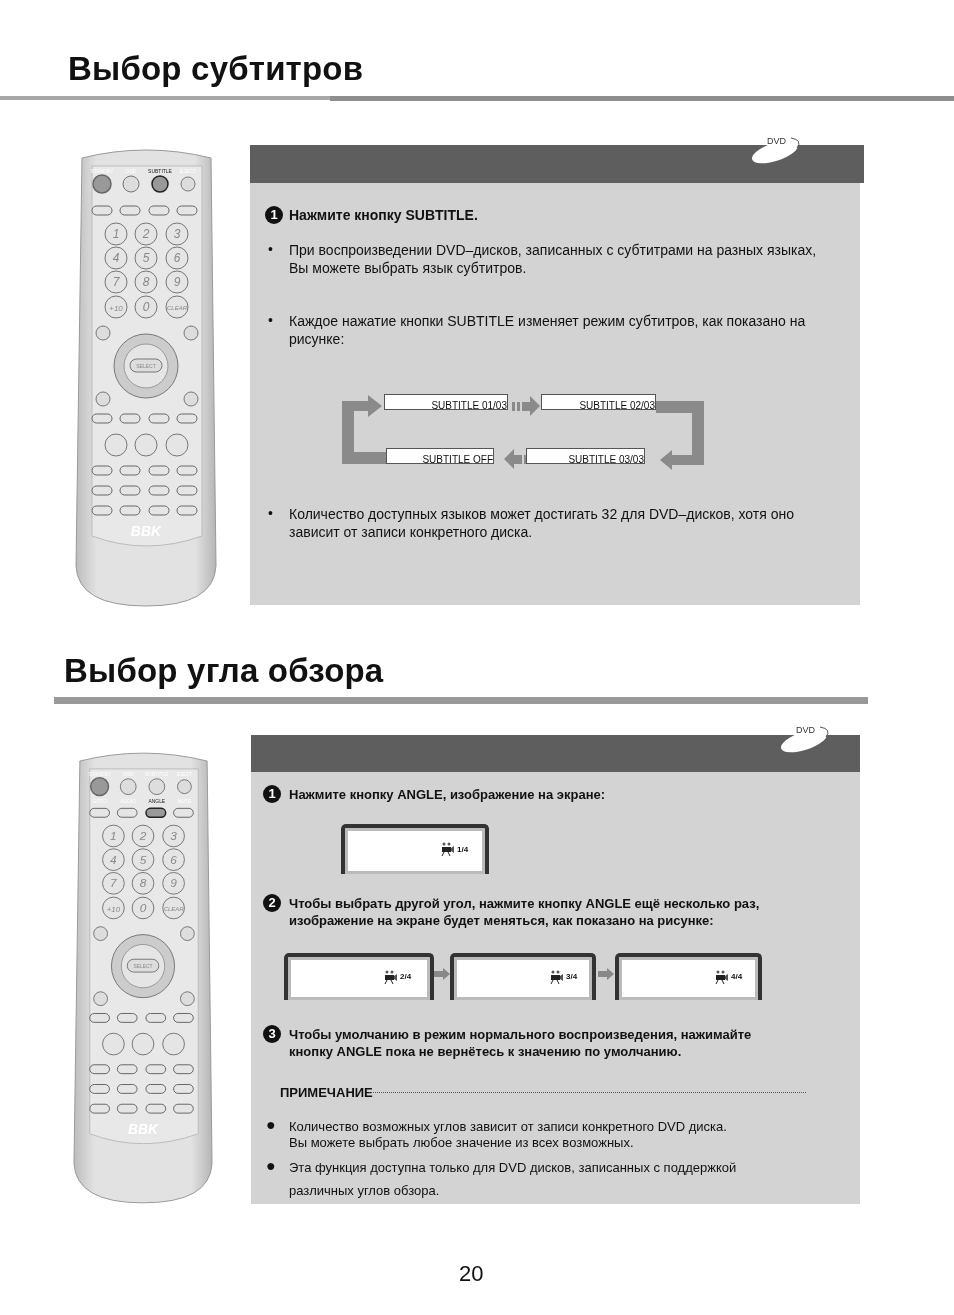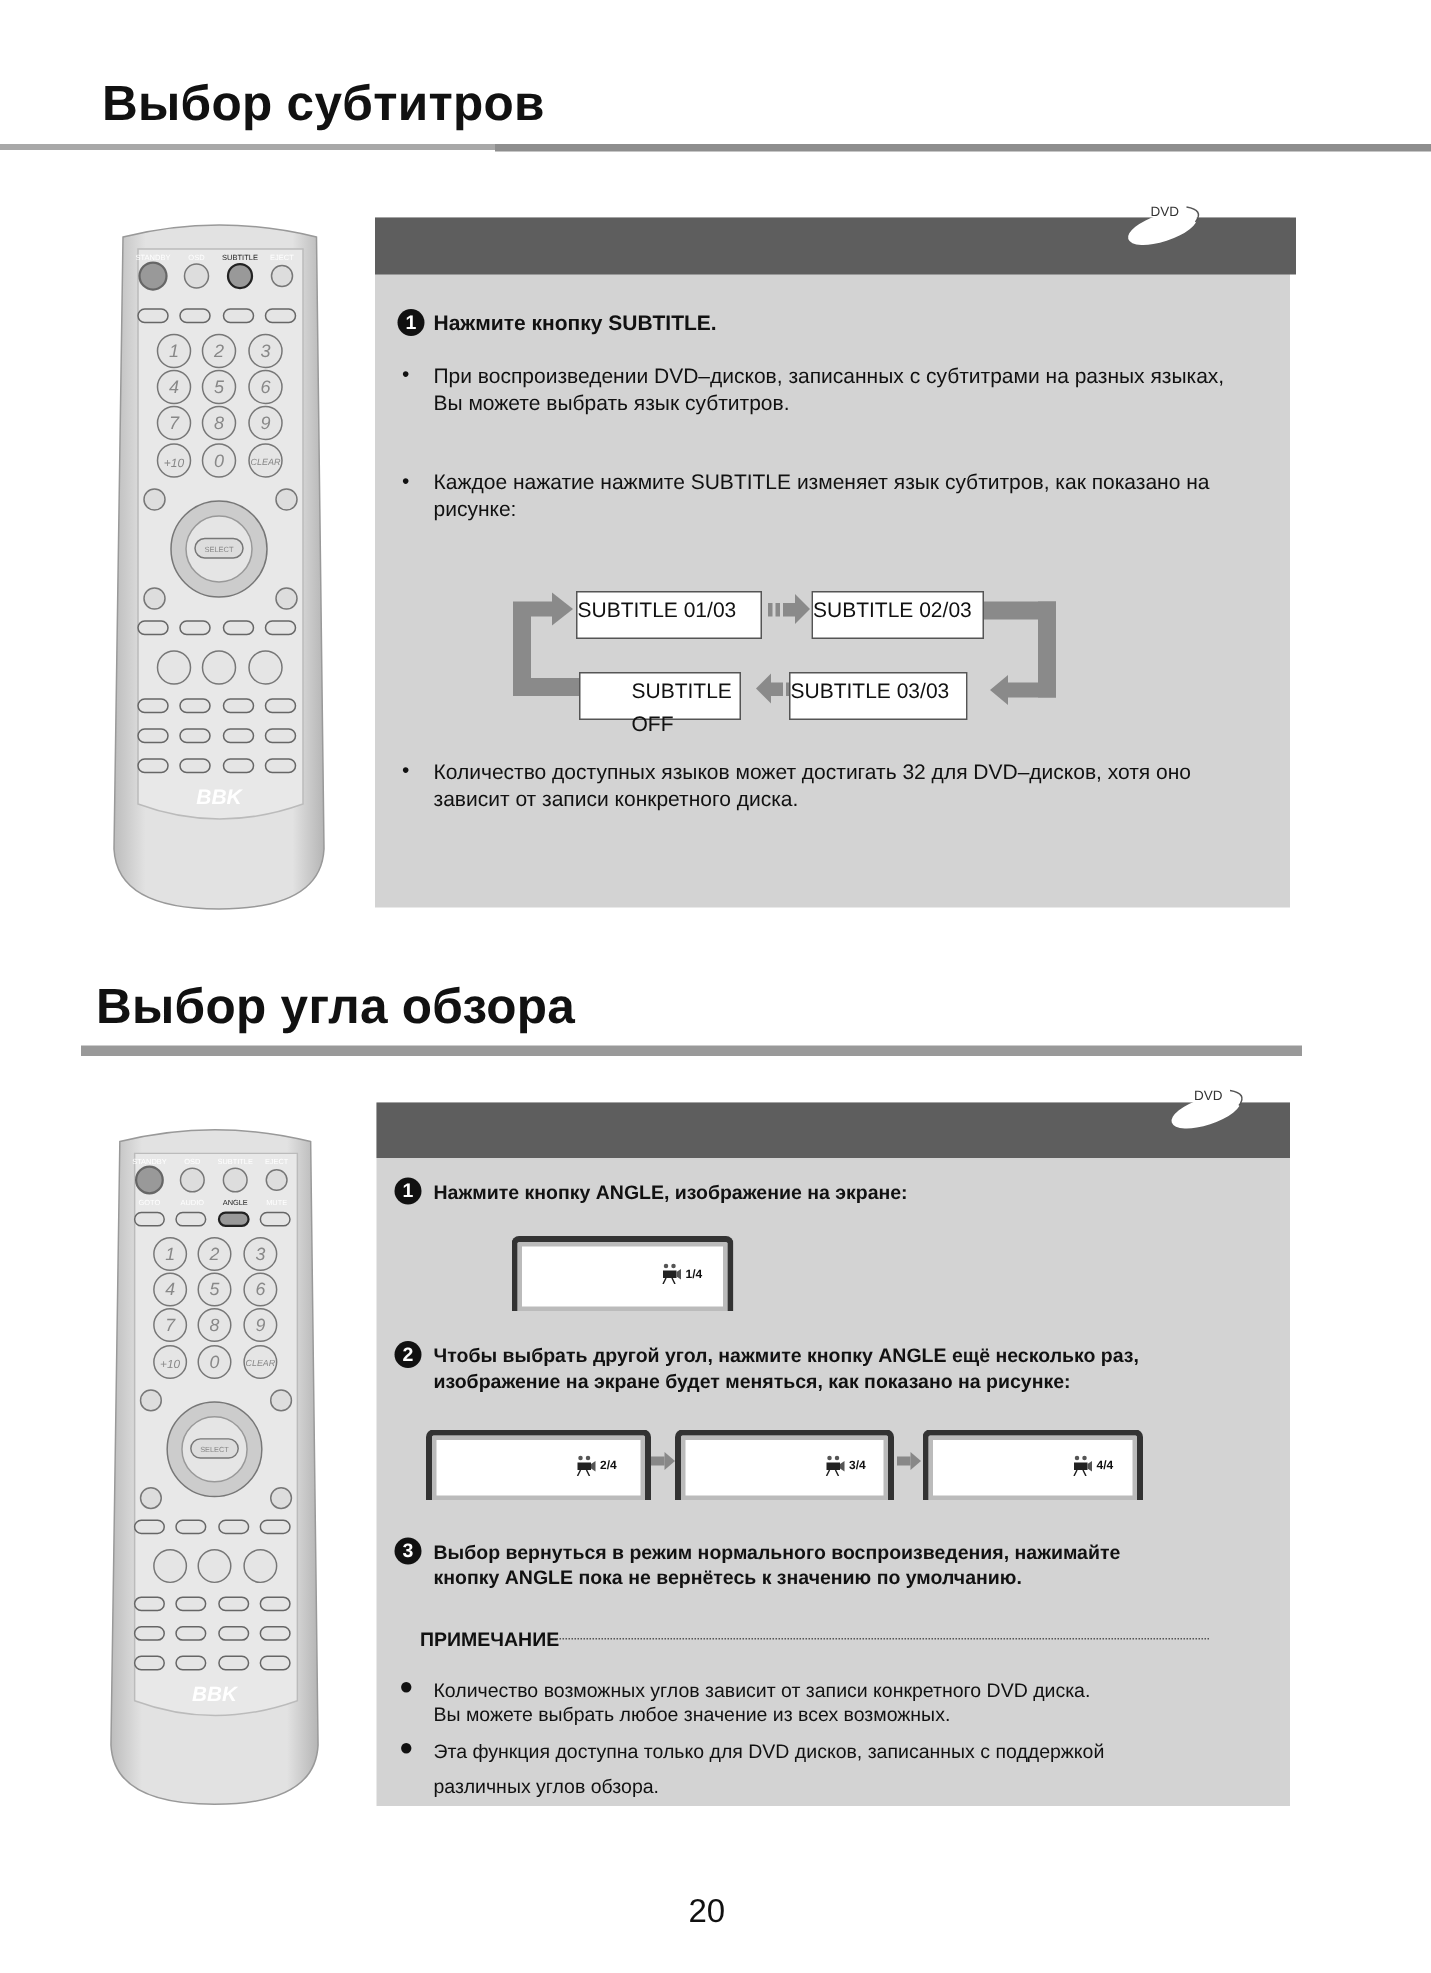--- a/index.html
+++ b/index.html
@@ -11,21 +11,21 @@
 
   .panel { position: absolute; background: #d3d3d3; }
   .panel-head { position: absolute; left: 0; top: 0; right: 0; background: #5e5e5e; }
   .dvd-logo { position: absolute; width: 60px; height: 38px; }
 
   .step-num { position: absolute; width: 18px; height: 18px; border-radius: 50%; background: #111; color: #fff; font-weight: bold; font-size: 13px; text-align: center; line-height: 18px; }
   .txt { position: absolute; font-size: 14px; line-height: 19px; color: #111; }
   .bold { font-weight: bold; text-align: right; }
   .bullet { position: absolute; font-size: 14px; }
 
-  .sub-box { position: absolute; background: #fff; border: 1px solid #555; font-size: 14px; text-align: left; line-height: 22px; height: 32px; color: #111; }
+  .sub-box { position: absolute; background: #fff; border: 1px solid #555; font-size: 10px; text-align: right; line-height: 22px; height: 16px; color: #111; }
   .arrow { position: absolute; }
 
   .screen { position: absolute; background: #fff; border: 4px solid #333; border-bottom: none; border-radius: 5px 5px 0 0; box-shadow: inset 0 0 0 3px #bbb; }
   .cam { position: absolute; font-size: 8px; font-weight: bold; }
 
   .remote { position: absolute; }
   .page-num { position: absolute; font-size: 22px; color: #111; }
   .dots { position: absolute; border-top: 1px dotted #555; height: 0; }
 </style>
 </head>
@@ -136,21 +136,21 @@
 </svg>
 
 <div class="step-num" style="left:265px; top:206px;">1</div>
 <div class="txt bold" style="left:289px; top:206px;">Нажмите кнопку SUBTITLE.</div>
 
 <div class="bullet" style="left:268px; top:241px;">•</div>
 <div class="txt" style="left:289px; top:241px;">При воспроизведении DVD–дисков, записанных с субтитрами на разных языках,</div>
 <div class="txt" style="left:289px; top:259px;">Вы можете выбрать язык субтитров.</div>
 
 <div class="bullet" style="left:268px; top:312px;">•</div>
-<div class="txt" style="left:289px; top:312px;">Каждое нажатие нажмите SUBTITLE изменяет язык субтитров, как показано на</div>
+<div class="txt" style="left:289px; top:312px;">Каждое нажатие кнопки SUBTITLE изменяет режим субтитров, как показано на</div>
 <div class="txt" style="left:289px; top:330px;">рисунке:</div>
 
 <svg class="arrow" style="left:338px; top:390px;" width="370" height="80" viewBox="0 0 370 80">
   <g fill="#8a8a8a">
 
     <rect x="4" y="14" width="12" height="60"></rect>
     <rect x="4" y="62" width="46" height="12"></rect>
     <rect x="4" y="11" width="26" height="10"></rect>
     <polygon points="30,5 44,16 30,27"></polygon>
 
@@ -331,21 +331,21 @@
 <div class="cam" style="left:715px; top:970px;"><svg width="14" height="14" viewBox="0 0 14 14">
       <circle cx="3" cy="2" r="1.5" fill="#555"></circle>
       <circle cx="8" cy="2" r="1.5" fill="#555"></circle>
       <rect x="1" y="5" width="9" height="5" fill="#222"></rect>
       <polygon points="10,6 13,4 13,11 10,9" fill="#555"></polygon>
       <path d="M3 10 L1 14 M7 10 L9 14" stroke="#222"></path>
     </svg></div>
 <div class="cam" style="left:731px; top:972px;">4/4</div>
 
 <div class="step-num" style="left:263px; top:1025px;">3</div>
-<div class="txt bold" style="left:289px; top:1025px; font-size:13px;">Выбор вернуться в режим нормального воспроизведения, нажимайте</div>
+<div class="txt bold" style="left:289px; top:1025px; font-size:13px;">Чтобы умолчанию в режим нормального воспроизведения, нажимайте</div>
 <div class="txt bold" style="left:289px; top:1042px; font-size:13px;">кнопку ANGLE пока не вернётесь к значению по умолчанию.</div>
 
 <div class="txt bold" style="left:263px; top:1083px; font-size:13px;padding-left:17px;">ПРИМЕЧАНИЕ</div>
 <div class="dots" style="left:369px; top:1092px; width:437px;"></div>
 
 <div class="bullet" style="left:266px; top:1116px; font-size:16px;">●</div>
 <div class="txt" style="left:289px; top:1117px; font-size:13px;">Количество возможных углов зависит от записи конкретного DVD диска.</div>
 <div class="txt" style="left:289px; top:1133px; font-size:13px;">Вы можете выбрать любое значение из всех возможных.</div>
 
 <div class="bullet" style="left:266px; top:1157px; font-size:16px;">●</div>

